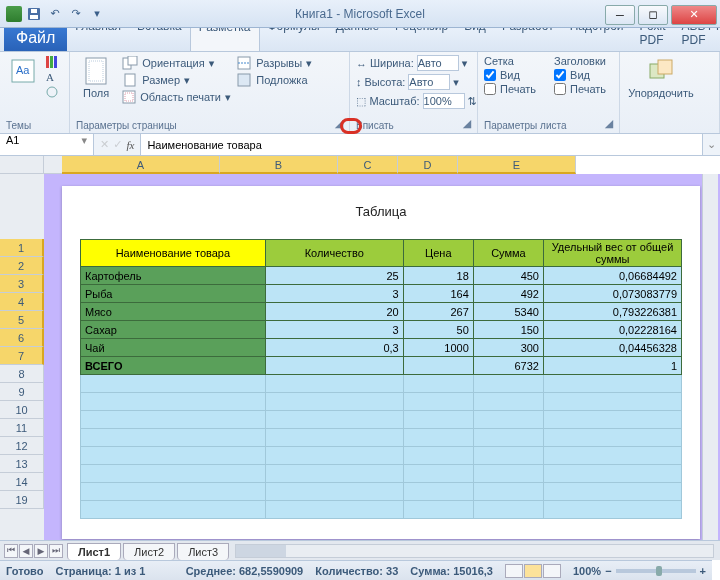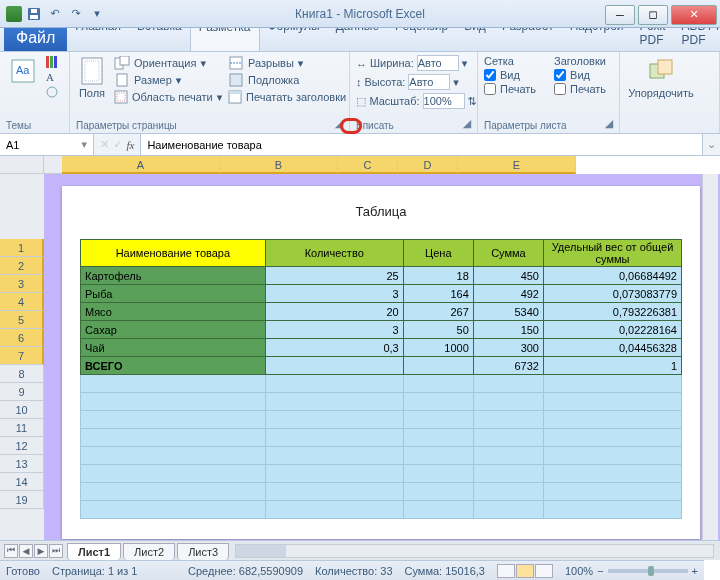--- a/index.html
+++ b/index.html
@@ -34,21 +34,21 @@
 .rcol { display: flex; flex-direction: column; gap: 1px; }
 .rlabel-val { display: flex; align-items: center; gap: 3px; font-size: 11px; color: #3c5a7a; }
 .rlabel-val .val { border: 1px solid #b8c8dc; background: #fff; padding: 0 0; width: 42px; text-align: left; height: 16px; line-height: 14px; }
 .chk { display: flex; align-items: center; gap: 4px; font-size: 11px; color: #3c5a7a; }
 .chk input { width: 12px; height: 12px; }
 .dlaunch { position: absolute; right: 3px; bottom: 3px; width: 14px; height: 14px; color: #6a82a0; font-size: 11px; display: flex; align-items: center; justify-content: center; }
 .red-highlight { position: absolute; border: 3px solid #d93025; border-radius: 8px; width: 22px; height: 16px; }
 
 
 .fbar-row { height: 22px; border-bottom: 1px solid #b8c8dc; display: flex; align-items: stretch; background: #eef3f9; }
-.namebox { width: 94px; border-right: 1px solid #b8c8dc; display: flex; align-items: center; padding: 0 6px; background: #fff; justify-content: space-between; }
+.namebox { width: 94px; border-right: 1px solid #b8c8dc; display: flex; padding: 0 6px; background: #fff; justify-content: space-between; }
 .fx-btns { display: flex; align-items: center; gap: 4px; padding: 0 6px; color: #888; }
 .fx-label { font-style: italic; font-family: "Times New Roman", serif; color: #555; }
 .fbar { flex: 1; background: #fff; border-left: 1px solid #b8c8dc; display: flex; align-items: center; padding: 0 6px; }
 .fbar-expand { width: 18px; border-left: 1px solid #b8c8dc; display: flex; align-items: center; justify-content: center; color: #888; }
 
 
 .sheet-area { position: absolute; top: 156px; left: 0; right: 0; bottom: 40px; background: #fff; display: flex; flex-direction: column; }
 .colhdr-row { display: flex; height: 18px; flex-shrink: 0; }
 .corner { width: 44px; background: #e9edf2; border-right: 1px solid #c5cdd8; border-bottom: 1px solid #c5cdd8; }
 .colhdr { background: #e9edf2; border-right: 1px solid #c5cdd8; border-bottom: 1px solid #c5cdd8; text-align: center; color: #3c5a7a; line-height: 18px; }
@@ -74,21 +74,21 @@
 
 .sheet-tabs { position: absolute; bottom: 20px; left: 0; right: 0; height: 20px; background: #e3e8ef; border-top: 1px solid #b8c8dc; display: flex; align-items: center; }
 .tab-nav { display: flex; padding: 0 4px; gap: 1px; }
 .tab-nav span { width: 14px; height: 14px; border: 1px solid #aab; background: #f4f6f9; display: flex; align-items: center; justify-content: center; color: #667; font-size: 9px; }
 .sheet-tab { padding: 2px 10px; background: #f4f6f9; border: 1px solid #aab; border-bottom: none; border-radius: 0 0 4px 4px; margin-top: 1px; font-size: 11px; color: #333; }
 .sheet-tab.active { background: #fff; font-weight: bold; }
 .hscroll { flex: 1; margin: 0 6px; height: 14px; background: #e9edf2; border: 1px solid #c5cdd8; position: relative; }
 .hscroll .thumb { position: absolute; left: 0; top: 0; bottom: 0; width: 50px; background: #cdd6e2; }
 
 
-.statusbar { position: absolute; bottom: 0; left: 0; right: 16px; height: 20px; background: linear-gradient(#e8eef6,#dbe3ee); border-top: 1px solid #b8c8dc; display: flex; align-items: center; padding: 0 6px; gap: 12px; color: #3c5a7a; font-size: 11px; }
+.statusbar { position: absolute; bottom: 0; left: 0; right: 8px; height: 20px; background: linear-gradient(#e8eef6,#dbe3ee); border-top: 1px solid #b8c8dc; display: flex; align-items: center; padding: 0 6px; gap: 12px; color: #3c5a7a; font-size: 11px; font-weight: bold; }
 .statusbar .sp { flex: 1; }
 .view-btns { display: flex; gap: 1px; }
 .view-btn { width: 18px; height: 14px; border: 1px solid #aab; background: #f4f6f9; }
 .view-btn.active { background: #fce29a; }
 .zoom { display: flex; align-items: center; gap: 4px; }
 .zoom .slider { width: 80px; height: 4px; background: #b8c8dc; position: relative; }
 .zoom .slider::after { content: ''; position: absolute; left: 50%; top: -3px; width: 6px; height: 10px; background: #8aa; border-radius: 2px; }
 
 svg { display: block; }
 </style>
@@ -207,29 +207,20 @@
               </svg>
             </span><span>Разрывы</span> ▾</div>
         <div class="rsmall">
             <span class="sico">
               <svg width="14" height="14">
                 <rect x="1" y="1" width="12" height="12" fill="#dce8f4" stroke="#89a"></rect>
               </svg>
             </span>
             <span>Подложка</span>
           </div>
-        <div class="rsmall">
-            <span class="sico">
-              <svg width="14" height="14">
-                <rect x="1" y="1" width="12" height="12" fill="#fff" stroke="#89a"></rect>
-                <rect x="1" y="1" width="12" height="3" fill="#cde"></rect>
-              </svg>
-            </span>
-            <span>Печатать заголовки</span>
-          </div>
       </div>
     </div>
     <div class="rgroup-label">Параметры страницы</div>
     <span class="dlaunch">◢</span>
   </div>
 
   <div class="rgroup" style="width:128px">
     <div class="rgroup-body">
         <div class="rcol" style="gap:3px">
       <div class="rlabel-val"><span class="sico">↔</span><span>Ширина:</span><span class="val">Авто</span>▾</div>

